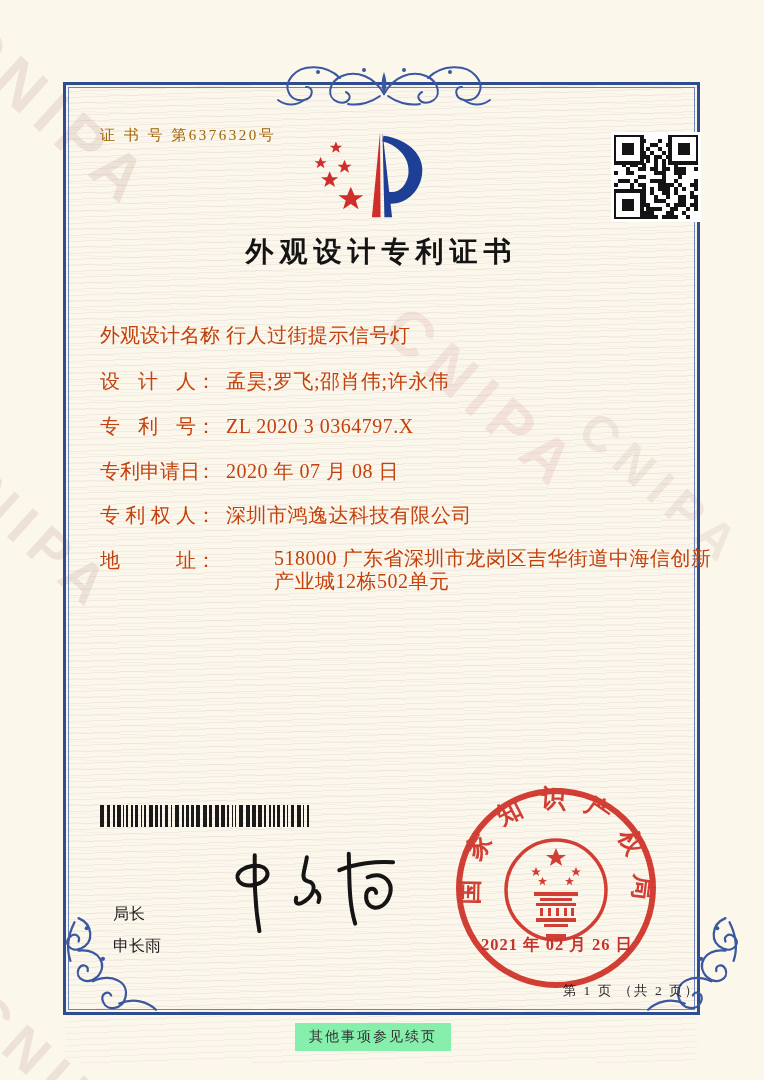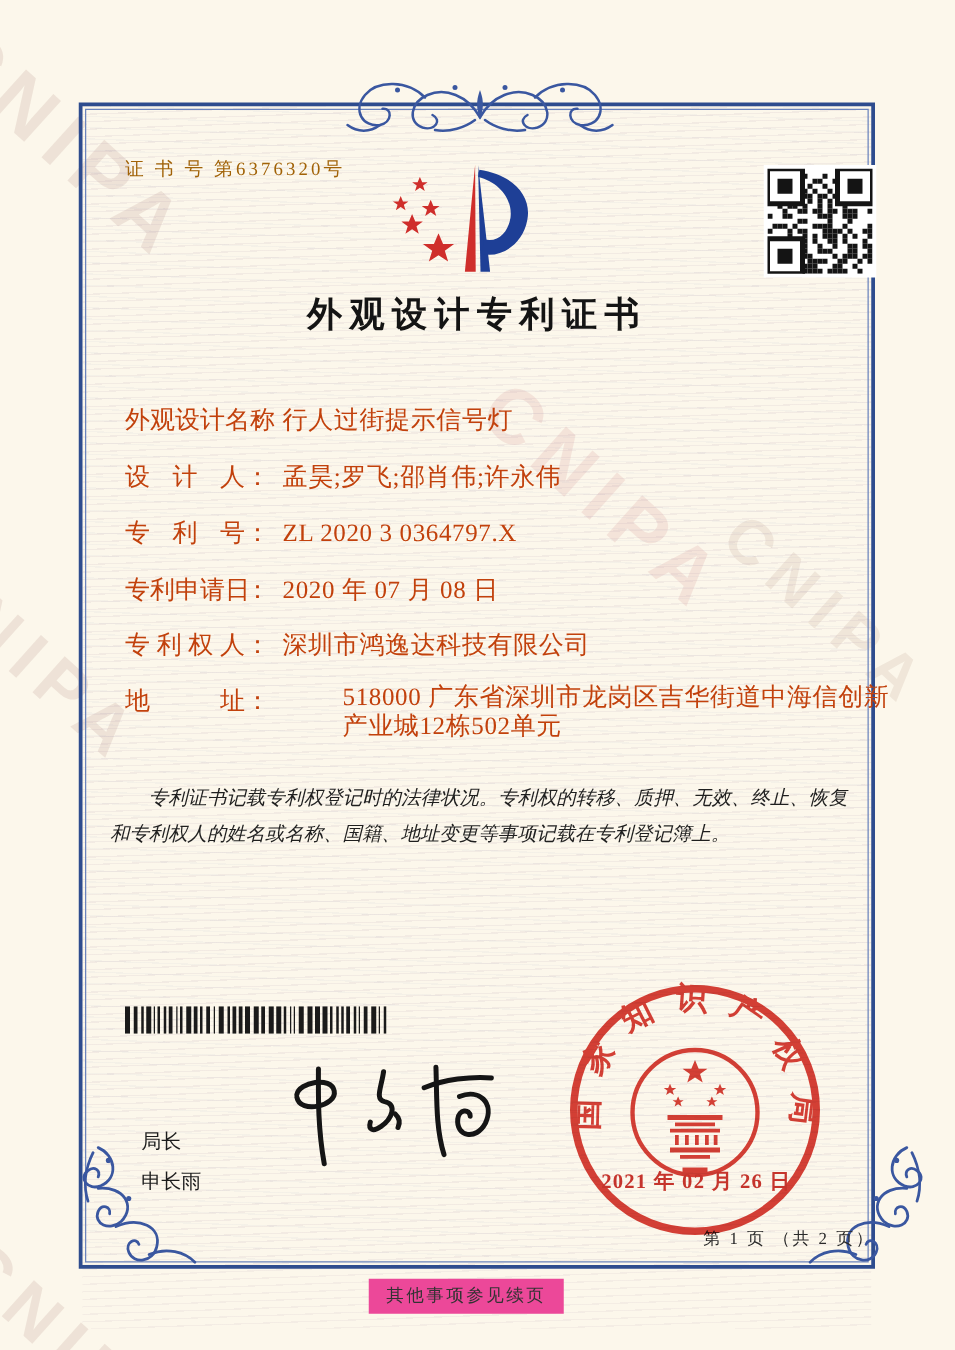--- a/index.html
+++ b/index.html
@@ -75,21 +75,21 @@
   .barcode{position:absolute;left:100px;top:805px;width:212px;height:22px;z-index:2;}
   .signer{position:absolute;left:113px;top:866px;font-size:16px;z-index:2;line-height:32px;color:#1c1c1c;margin-top:32px;}
   .sig{position:absolute;left:222px;top:844px;width:190px;height:92px;z-index:3;transform:rotate(-2deg);}
   .seal{position:absolute;left:452px;top:784px;width:208px;height:208px;z-index:3;mix-blend-mode:multiply;opacity:0.95;}
   .seal-date{
     position:absolute;left:468px;top:934px;width:178px;text-align:center;z-index:4;
     font-size:16.5px;font-weight:700;color:#c5342c;letter-spacing:1px;white-space:nowrap;
   }
   .page-info{position:absolute;left:63px;top:982px;width:637px;text-align:right;font-size:13.5px;color:#2a2a2a;z-index:2;letter-spacing:2px;}
   .note{
-    position:absolute;left:295px;top:1023px;z-index:2;background:#ec4899;
+    position:absolute;left:295px;top:1023px;z-index:2;background:#86efac;
     padding:5px 14px;font-size:14px;letter-spacing:2px;color:#333;
   }
 </style>
 </head>
 <body>
 
 <div class="wm wm1">CNIPA</div>
 <div class="wm wm2">CNIPA</div>
 <div class="wm wm3">CNIPA</div>
 <div class="wm wm4">CNIPA</div>
@@ -306,21 +306,20 @@
 <div class="row r5">
   <span class="lbl">专利权人</span><span class="colon">：</span><span class="val">深圳市鸿逸达科技有限公司</span>
 </div>
 <div class="row r6">
   <span class="lbl">地址</span><span class="colon">：</span><span class="val">518000 广东省深圳市龙岗区吉华街道中海信创新产业城12栋502单元</span>
 </div>
 <div class="row r7">
 </div>
 
 <div class="body-text">
-  <p>专利证书记载专利权登记时的法律状况。专利权的转移、质押、无效、终止、恢复和专利权人的姓名或名称、国籍、地址变更等事项记载在专利登记簿上。</p>
 </div>
 
 <svg class="barcode" id="barcode-svg" viewBox="0 0 212 22" preserveAspectRatio="none">
     <rect x="0" y="0" width="4" height="22" fill="#1a1a1a"></rect>
     <rect x="7" y="0" width="3" height="22" fill="#1a1a1a"></rect>
     <rect x="13" y="0" width="2" height="22" fill="#1a1a1a"></rect>
     <rect x="17" y="0" width="4" height="22" fill="#1a1a1a"></rect>
     <rect x="23" y="0" width="1" height="22" fill="#1a1a1a"></rect>
     <rect x="26" y="0" width="2" height="22" fill="#1a1a1a"></rect>
     <rect x="31" y="0" width="2" height="22" fill="#1a1a1a"></rect>

